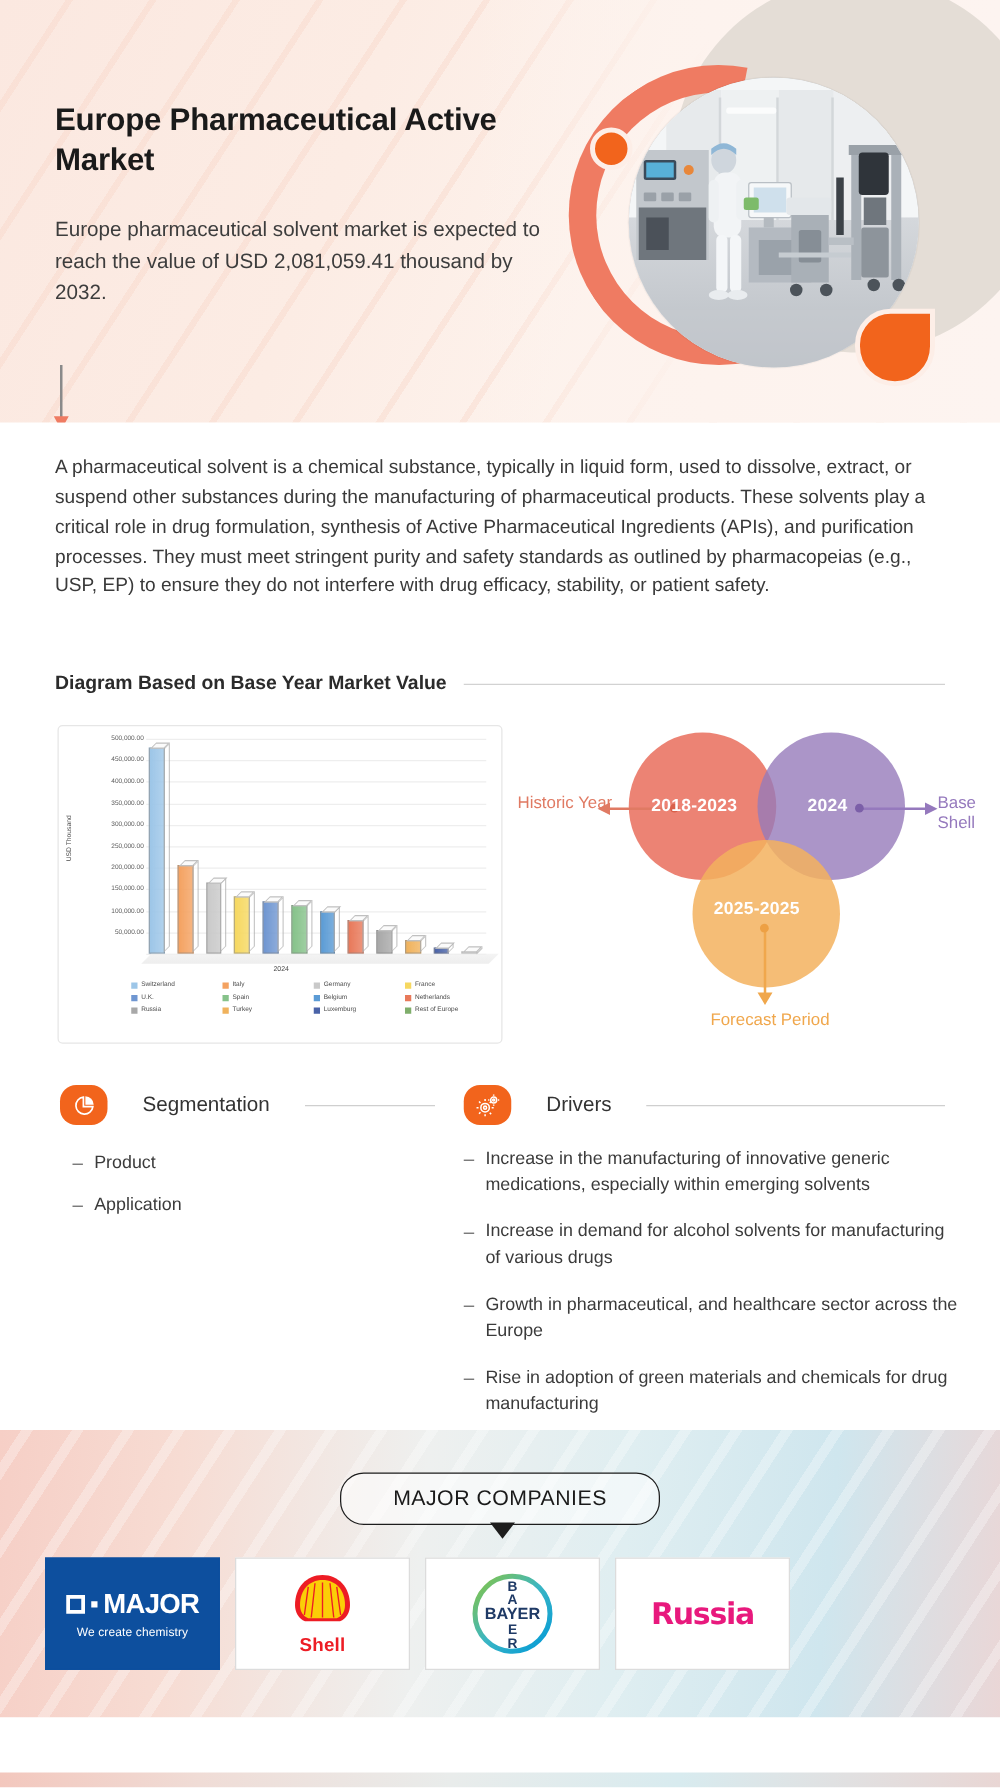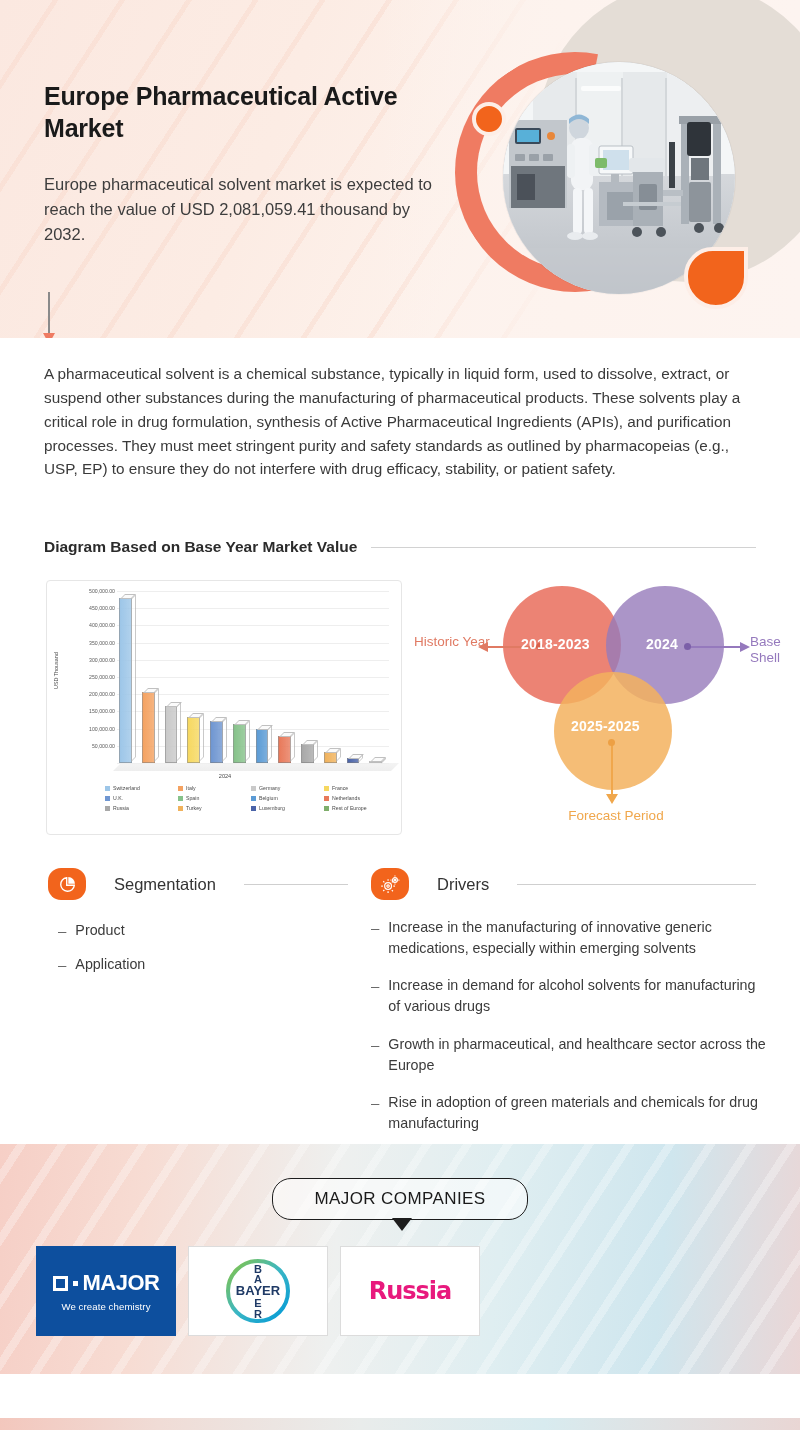--- a/index.html
+++ b/index.html
@@ -593,20 +593,32 @@
     <div style="text-align:center;">
       <div style="display:flex;align-items:center;justify-content:center;gap:5px;">
         <span style="display:inline-block;width:15px;height:15px;border:3.5px solid #fff;"></span>
         <span style="display:inline-block;width:5px;height:5px;background:#fff;"></span>
         <span style="font-size:22px;font-weight:700;color:#fff;letter-spacing:-0.5px;">MAJOR</span>
       </div>
       <div style="font-size:9.6px;color:#fff;margin-top:5px;letter-spacing:.1px;">We create chemistry</div>
     </div>
   </div>
 
+  <div class="logo-card">
+    <div style="text-align:center;">
+      <svg width="52" height="45" viewBox="0 0 52 45">
+        <path d="M26 3C13 3 4 13 4 27c0 6 3 11 8 13h28c5-2 8-7 8-13C48 13 39 3 26 3z" fill="#ed1c24"></path>
+        <path d="M26 7C15 7 8 15.5 8 27c0 5 2.4 9 6.5 10.5h23C41.6 36 44 32 44 27 44 15.5 37 7 26 7z" fill="#fbce07"></path>
+        <g stroke="#ed1c24" stroke-width="1.1" fill="none">
+          <path d="M26 9v28M20 9.6 17 37M32 9.6 35 37M14.6 12.5 11.5 35M37.4 12.5 40.5 35"></path>
+        </g>
+      </svg>
+      <div style="font-size:15px;font-weight:700;color:#ed1c24;margin-top:1px;letter-spacing:.2px;">Shell</div>
+    </div>
+  </div>
 
   <div class="logo-card">
     <div style="position:relative;width:70px;height:70px;">
       <svg width="70" height="70" viewBox="0 0 70 70">
         <defs>
           <linearGradient id="bring" x1="0" y1="0" x2="1" y2="1">
             <stop offset="0" stop-color="#89c540"></stop>
               <stop offset="0.5" stop-color="#3bb6c4"></stop>
             <stop offset="1" stop-color="#0098d8"></stop>
           </linearGradient>

